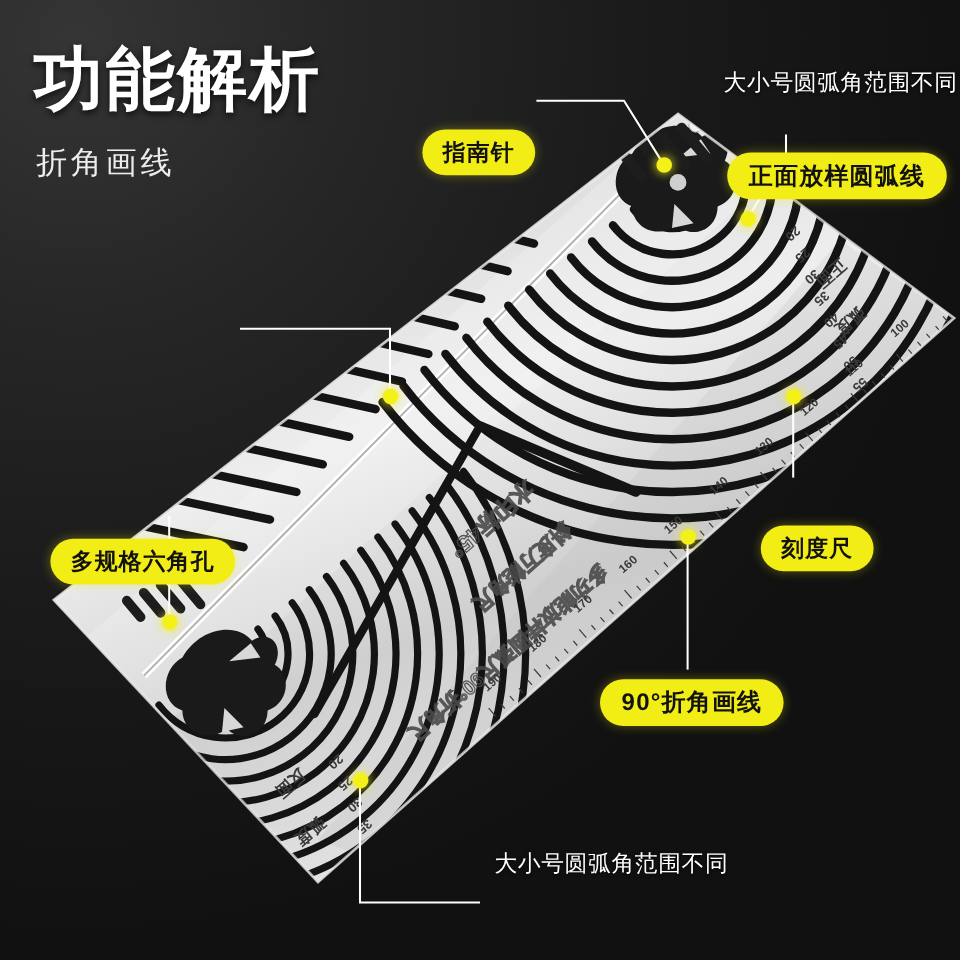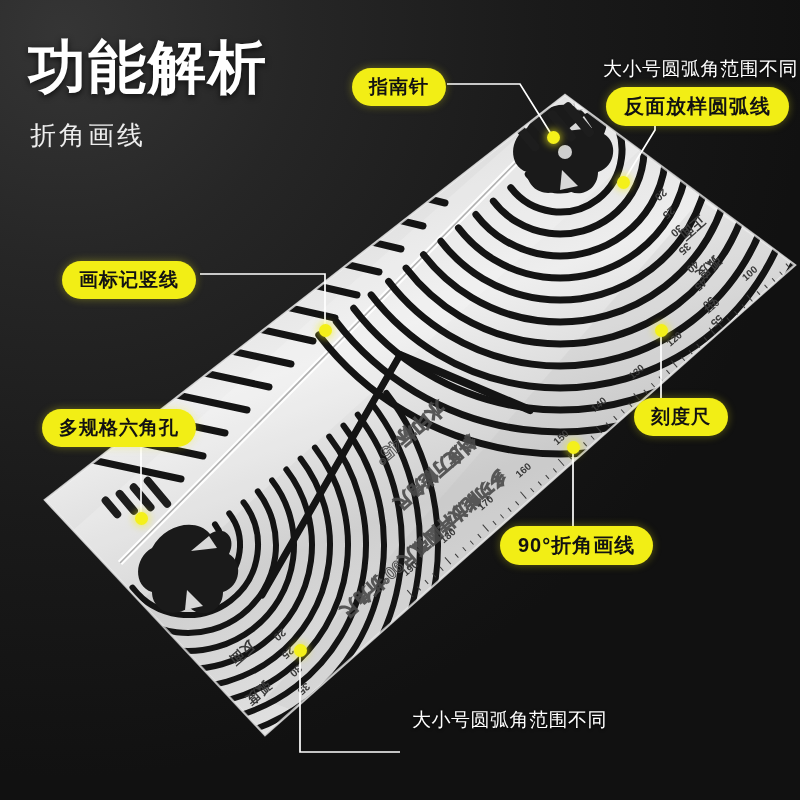--- a/index.html
+++ b/index.html
@@ -34,20 +34,21 @@
   .pill{
     position:absolute;
     background:#f2ee15;
     color:#121212;
     font-weight:bold;
     border-radius:999px;
     white-space:nowrap;
     display:flex;align-items:center;justify-content:center;
     box-shadow:0 0 9px rgba(242,238,21,.35);
     letter-spacing:1px;
+    margin-top:40px;
   }
   .pill.sm{font-size:19px;padding:6px 17px;}
   .pill.md{font-size:20px;padding:6px 18px;}
 
   .wlabel{
     position:absolute;
     color:#ffffff;font-weight:normal;font-size:19px;letter-spacing:.5px;
     white-space:nowrap;text-shadow:0 1px 3px rgba(0,0,0,.9);
   }
 
@@ -340,23 +341,22 @@
   <div class="dot" style="left:567px;top:441px;"></div>
   <div class="dot" style="left:294px;top:644px;"></div>
 
   <div class="headline">功能解析</div>
   <div class="subhead">折角画线</div>
 
   <div class="pill sm" style="left:352px;top:68px;">指南针</div>
 
   <div class="wlabel" style="left:603px;top:56px;">大小号圆弧角范围不同</div>
 
-  <div class="pill md" style="left:606px;top:87px;">反面放样圆弧线</div>
-
-  <div class="pill sm" style="left:62px;top:261px;">画标记竖线</div>
+  <div class="pill md" style="left:606px;top:87px;">正面放样圆弧线</div>
+
 
   <div class="pill sm" style="left:42px;top:409px;">多规格六角孔</div>
 
   <div class="pill sm" style="left:634px;top:398px;">刻度尺</div>
 
   <div class="pill md" style="left:500px;top:526px;">90°折角画线</div>
 
   <div class="wlabel" style="left:412px;top:707px;">大小号圆弧角范围不同</div>
 
 

